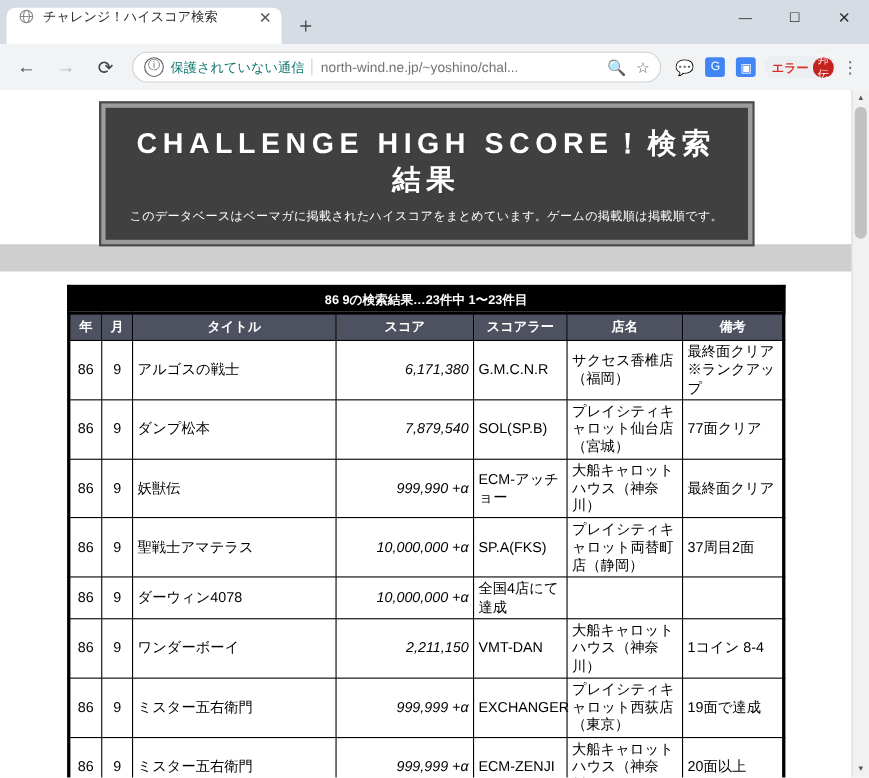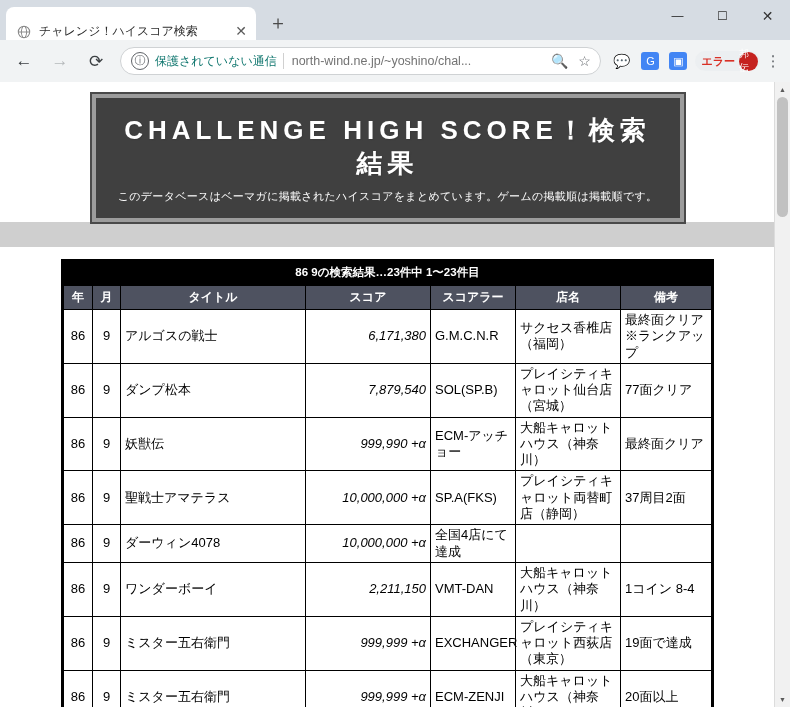--- a/index.html
+++ b/index.html
@@ -30,22 +30,22 @@
     align-items: flex-end;
     position: relative;
     padding-left: 6px;
   }
   .tab {
     height: 33px;
     width: 250px;
     background: #ffffff;
     border-radius: 8px 8px 0 0;
     display: flex;
-    align-items: flex-end;
-    padding: 16px 6px 0 10px;
+    align-items: flex-start;
+    padding: 0 6px 0 10px;
     box-sizing: border-box;
     position: relative;
     top: 0px;
   }
   .tab-fav {
     width: 16px;
     height: 16px;
     flex: 0 0 16px;
     margin-right: 7px;
     color: #777;
@@ -216,20 +216,21 @@
   .avatar {
     width: 19px;
     height: 19px;
     border-radius: 50%;
     background: #c5221f;
     color: #fff;
     font-size: 10px;
     display: flex;
     align-items: center;
     justify-content: center;
+    text-align: center;
   }
   .menu-dots {
     width: 22px;
     height: 26px;
     display: flex;
     align-items: center;
     justify-content: center;
     font-size: 15px;
     color: #5f6368;
     margin-left: 2px;

